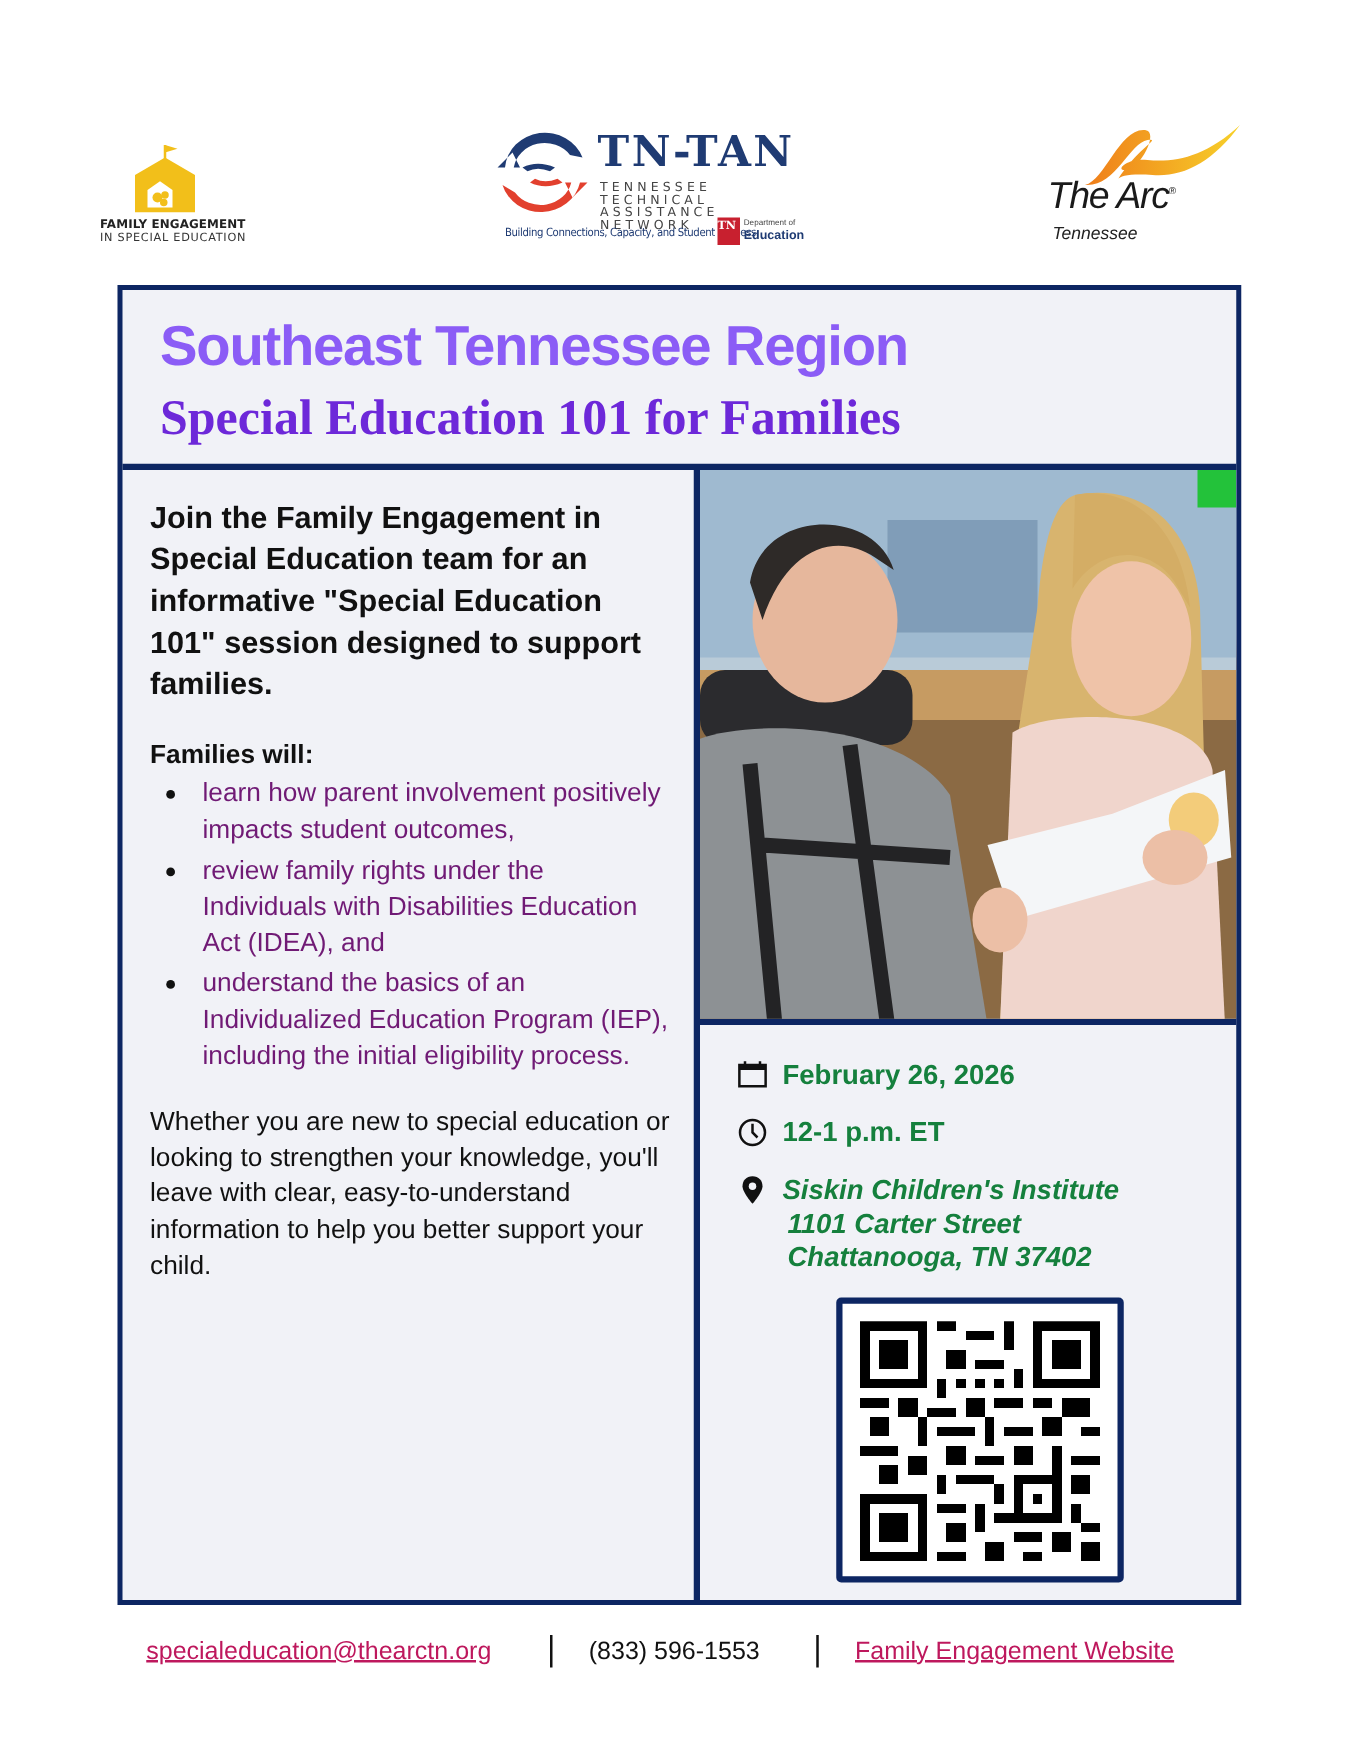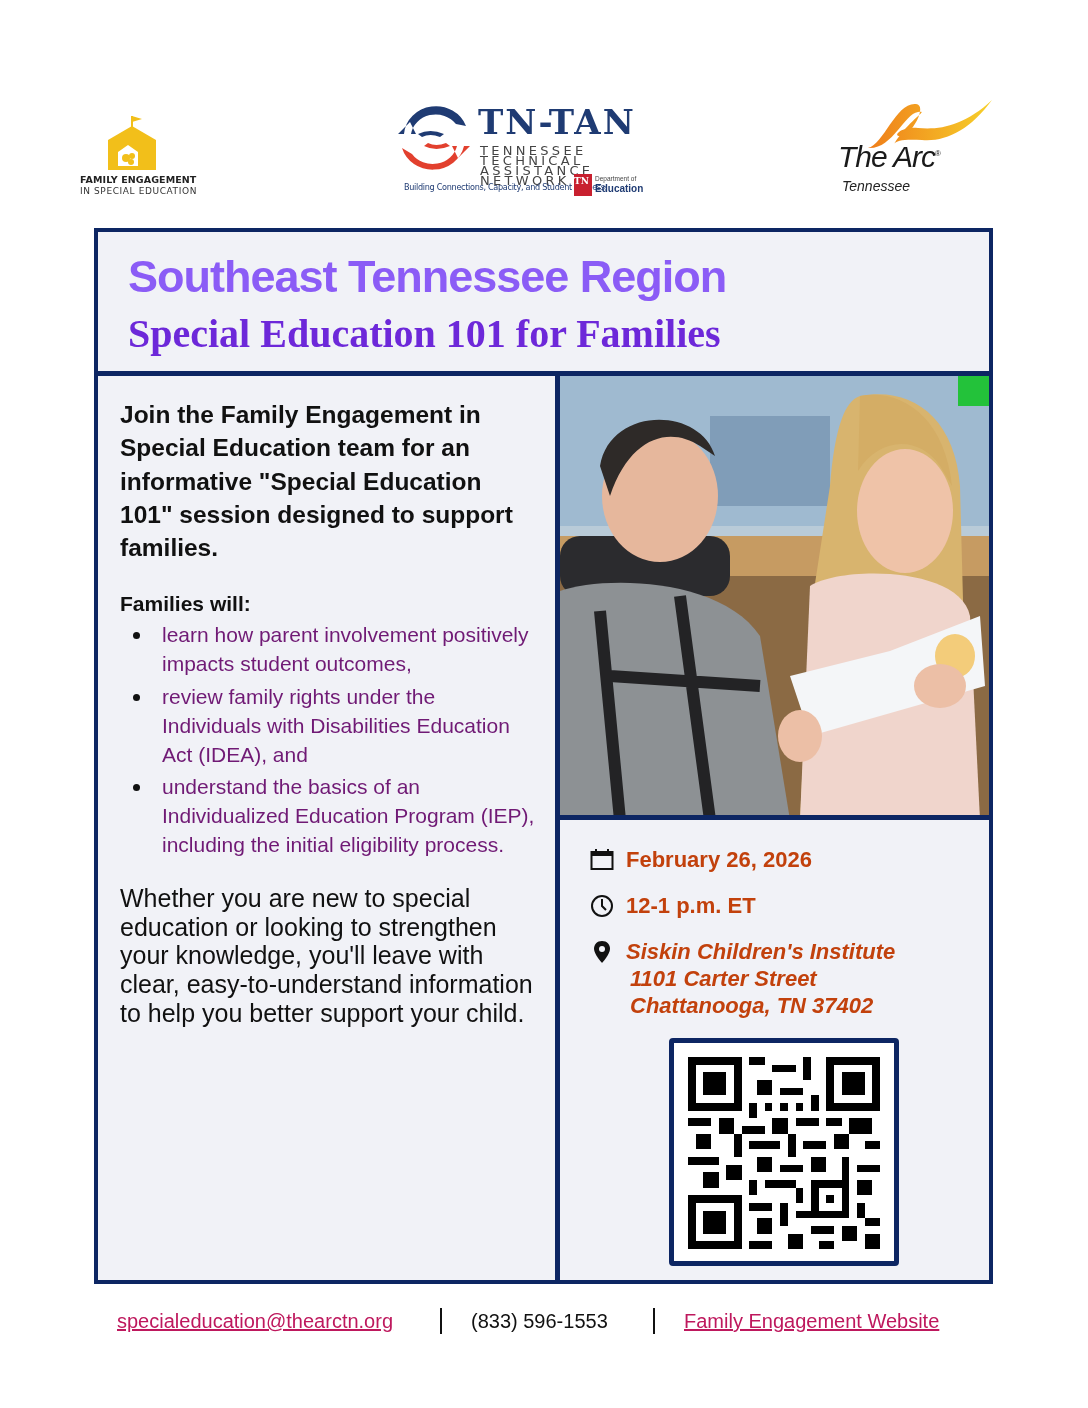--- a/index.html
+++ b/index.html
@@ -10,21 +10,21 @@
   .logo { position: absolute; }
   .logo-fese { left: 80px; top: 98px; width: 130px; height: 100px; }
   .fese-house { position: absolute; left: 26px; top: 16px; width: 52px; height: 56px; }
   .fese-text { position: absolute; left: 0; top: 76px; width: 130px; font-family: "DejaVu Sans", sans-serif; color: #222; }
   .fese-text .l1 { font-size: 9.5px; font-weight: bold; letter-spacing: 0.1px; }
   .fese-text .l2 { font-size: 9px; letter-spacing: 0.6px; margin-top: 1px; color: #333; }
 
   .logo-tntan { left: 396px; top: 100px; width: 240px; height: 100px; }
   .tntan-mark { position: absolute; left: 0; top: 4px; width: 76px; height: 72px; }
   .tntan-title { position: absolute; left: 82px; top: 2px; font-family: "DejaVu Serif", serif; font-weight: bold; font-size: 34px; color: #1f3b73; letter-spacing: 2px; line-height: 40px; }
-  .tntan-sub { position: absolute; left: 84px; top: 46px; font-family: "DejaVu Sans", sans-serif; font-size: 13px; color: #444; letter-spacing: 3.3px; line-height: 10px; }
+  .tntan-sub { position: absolute; left: 84px; top: 46px; font-family: "DejaVu Sans", sans-serif; font-size: 10px; color: #444; letter-spacing: 3.3px; line-height: 10px; }
   .tntan-tag { position: absolute; left: 8px; top: 82px; font-family: "DejaVu Sans Condensed", "DejaVu Sans", sans-serif; font-size: 9px; color: #1f3b73; letter-spacing: -0.3px; }
   .tntan-tn { position: absolute; left: 178px; top: 74px; width: 18px; height: 22px; background: #c8202f; color: #fff; font-family: "DejaVu Serif", serif; font-size: 9px; font-weight: bold; text-align: left; line-height: 15px; }
   .tntan-doe { position: absolute; left: 199px; top: 74px; font-family: "Liberation Sans", sans-serif; line-height: 10px; }
   .tntan-doe .a { font-size: 6.5px; color: #444; }
   .tntan-doe .b { font-size: 10px; color: #1f3b73; font-weight: bold; }
 
   .logo-arc { left: 830px; top: 96px; width: 170px; height: 104px; }
   .arc-swoosh { position: absolute; left: 36px; top: 0; width: 130px; height: 60px; }
   .arc-name { position: absolute; left: 8px; top: 44px; font-family: "Liberation Sans", sans-serif; font-style: italic; font-size: 30px; color: #1a1a1a; letter-spacing: -1px; }
   .arc-name sup { font-size: 8px; font-style: normal; }
@@ -37,26 +37,26 @@
   .subtitle { font-family: "Liberation Serif", serif; font-size: 40px; color: #6d28d9; line-height: 52px; margin-top: 2px; }
 
   .col-divider { position: absolute; left: 457px; top: 144px; width: 5px; height: 904px; background: #0d2663; }
 
   .left-col { position: absolute; left: 22px; top: 166px; width: 420px; }
   .intro { font-family: "Liberation Sans", sans-serif; font-weight: bold; font-size: 24.5px; line-height: 33.3px; color: #111; }
   .will-head { font-weight: bold; font-size: 21px; margin-top: 26px; line-height: 28px; }
   .bullets { list-style: none; margin-top: 3px; }
   .bullets li { position: relative; padding-left: 42px; font-size: 21px; line-height: 28.8px; color: #701a75; margin-bottom: 4px; }
   .bullets li .dot { position: absolute; left: 13px; top: 11px; width: 7px; height: 7px; border-radius: 50%; background: #111; }
-  .closing { font-size: 25px; line-height: 28.8px; margin-top: 24px; color: #111; }
+  .closing { font-size: 21px; line-height: 28.8px; margin-top: 24px; color: #111; }
 
   .photo { position: absolute; left: 462px; top: 144px; width: 429px; height: 444px; border-bottom: 5px solid #0d2663; overflow: hidden; background: linear-gradient(180deg, #8fb1c9 0%, #c7d6e2 30%, #b58d5c 38%, #a0784a 55%, #6f6f70 100%); }
 
   .details { position: absolute; left: 490px; top: 614px; width: 380px; }
-  .detail-row { position: relative; padding-left: 38px; font-family: "Liberation Sans", sans-serif; font-weight: bold; font-size: 22px; color: #c2410c; line-height: 27px; margin-bottom: 19px; }
+  .detail-row { position: relative; padding-left: 38px; font-family: "Liberation Sans", sans-serif; font-weight: bold; font-size: 22px; color: #15803d; line-height: 27px; margin-bottom: 19px; }
   .detail-row .ico { position: absolute; left: 2px; top: 2px; width: 24px; height: 24px; }
   .detail-row.loc { font-style: italic; line-height: 27px; }
   .detail-row.loc .addr { display: block; padding-left: 4px; }
 
   .qr-wrap { position: absolute; left: 571px; top: 806px; width: 230px; height: 228px; border: 5px solid #0d2663; border-radius: 4px; background: #fff; padding: 14px; }
   .qr-wrap svg { width: 192px; height: 192px; display: block; }
 
   
   .footer { position: absolute; left: 0; top: 1306px; width: 1088px; height: 34px; font-family: "Liberation Sans", sans-serif; font-size: 20px; color: #111; }
   .footer a { color: #be185d; text-decoration: underline; }

